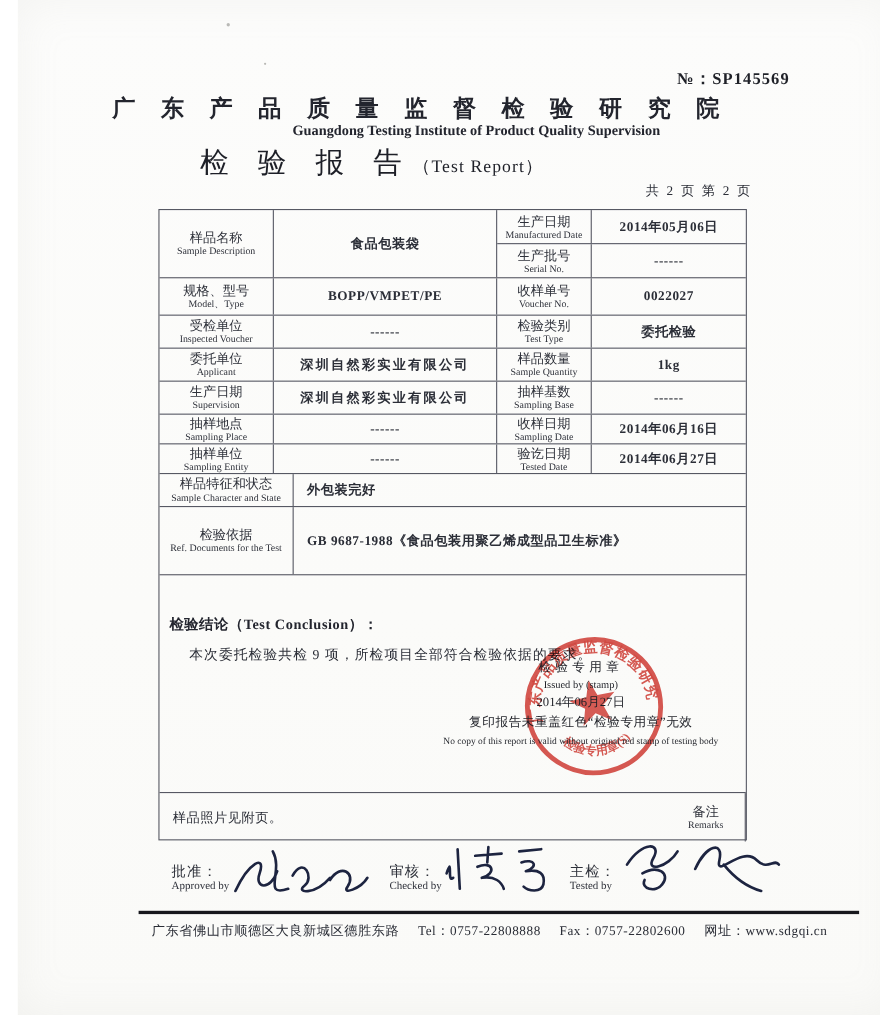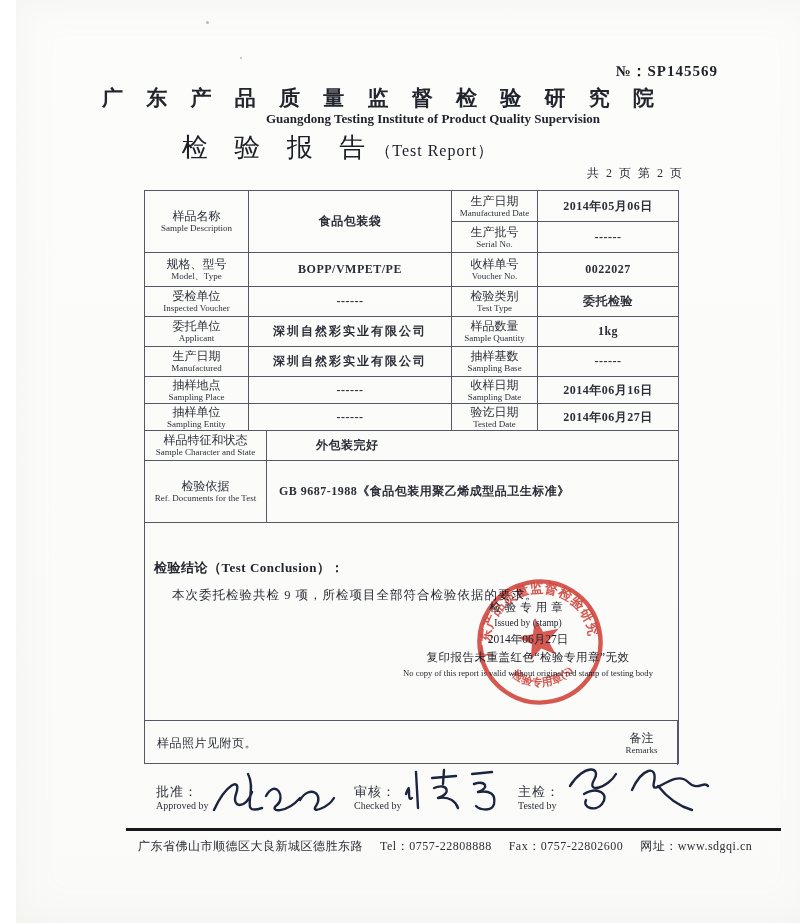--- a/index.html
+++ b/index.html
@@ -174,21 +174,21 @@
       <div class="cell lab br" style="width:86px;">
         <span class="cn">样品数量</span>
         <span class="en">Sample Quantity</span>
       </div>
       <div class="cell val" style="flex:1;">1kg</div>
     </div>
 
     <div class="trow" style="height:30px;">
       <div class="cell lab br" style="width:104px;">
         <span class="cn">生产日期</span>
-        <span class="en">Manufactured</span>
+        <span class="en">Supervision</span>
       </div>
       <div class="cell val br" style="width:203px;letter-spacing:2px;">深圳自然彩实业有限公司</div>
       <div class="cell lab br" style="width:86px;">
         <span class="cn">抽样基数</span>
         <span class="en">Sampling Base</span>
       </div>
       <div class="cell val" style="flex:1;">------</div>
     </div>
 
     <div class="trow" style="height:27px;">
@@ -210,21 +210,21 @@
         <span class="en">Sampling Entity</span>
       </div>
       <div class="cell val br" style="width:203px;">------</div>
       <div class="cell lab br" style="width:86px;">
         <span class="cn">验讫日期</span>
         <span class="en">Tested Date</span>
       </div>
       <div class="cell val" style="flex:1;">2014年06月27日</div>
     </div>
 
-    <div class="trow" style="height:30px;gap:37px;">
+    <div class="trow" style="height:30px;">
       <div class="cell lab br" style="width:122px;">
         <span class="cn">样品特征和状态</span>
         <span class="en">Sample Character and State</span>
       </div>
       <div class="cell val left" style="flex:1;">外包装完好</div>
     </div>
 
     <div class="trow" style="height:62px;">
       <div class="cell lab br" style="width:122px;">
         <span class="cn">检验依据</span>

